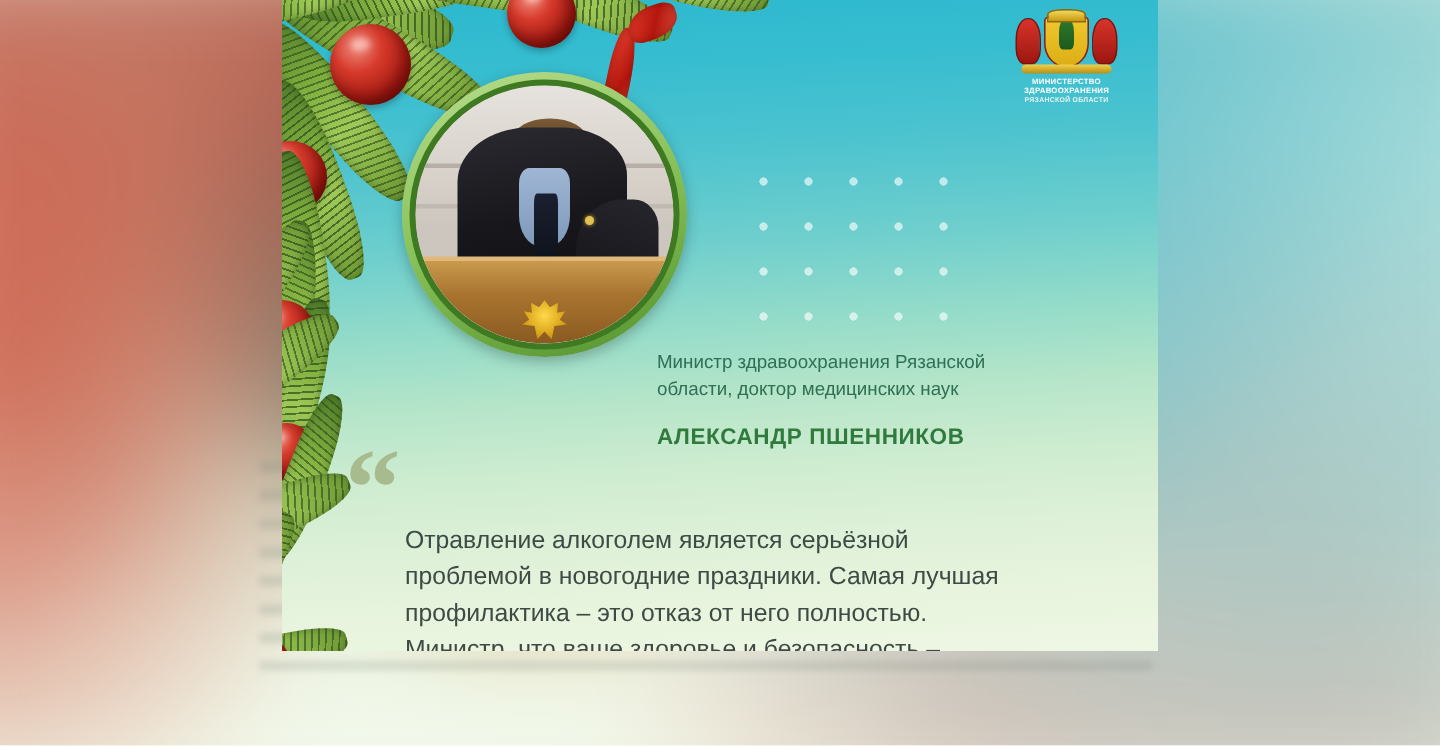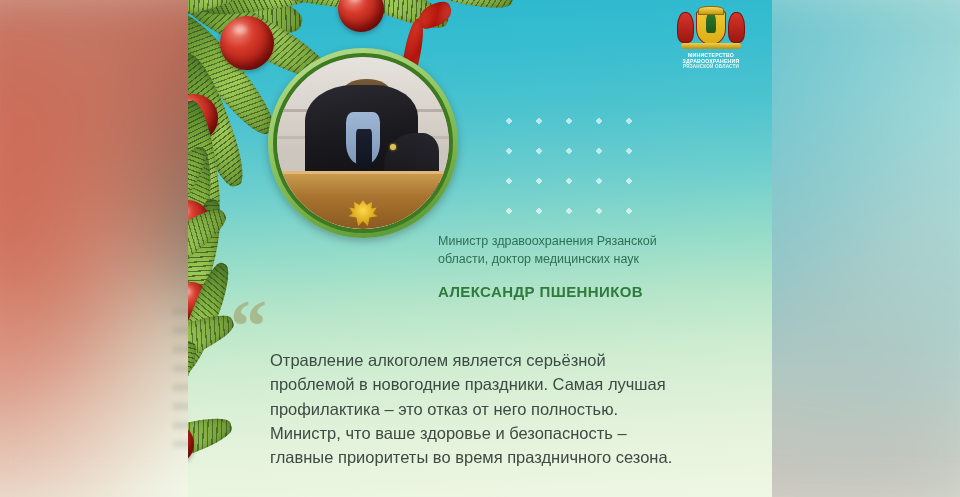--- a/index.html
+++ b/index.html
@@ -36,21 +36,21 @@
     position:absolute; left:18%; top:62%; width:62%; height:28%;
     background:
       repeating-linear-gradient(180deg,
         rgba(120,130,120,0.20) 0 7px,
         transparent 7px 19px);
     filter:blur(2px);
   }
 
   
   .card {
-    position:absolute; left:188px; top:0; width:584px; height:497px;
+    position:absolute; left:188px; top:0; width:584px; height:434px;
     overflow:hidden;
     background:linear-gradient(177deg,
       #2cb8cf 0%, #37bdd0 12%, #4cc3cf 24%,
       #6fcfcd 38%, #95dcc9 50%, #b5e5c9 60%,
       #cdecd0 70%, #ddf0d8 80%, #e8f4de 90%, #eef7e4 100%);
   }
 
   
   .dot-grid {
     position:absolute; left:302px; top:100px; width:152px; height:120px;

